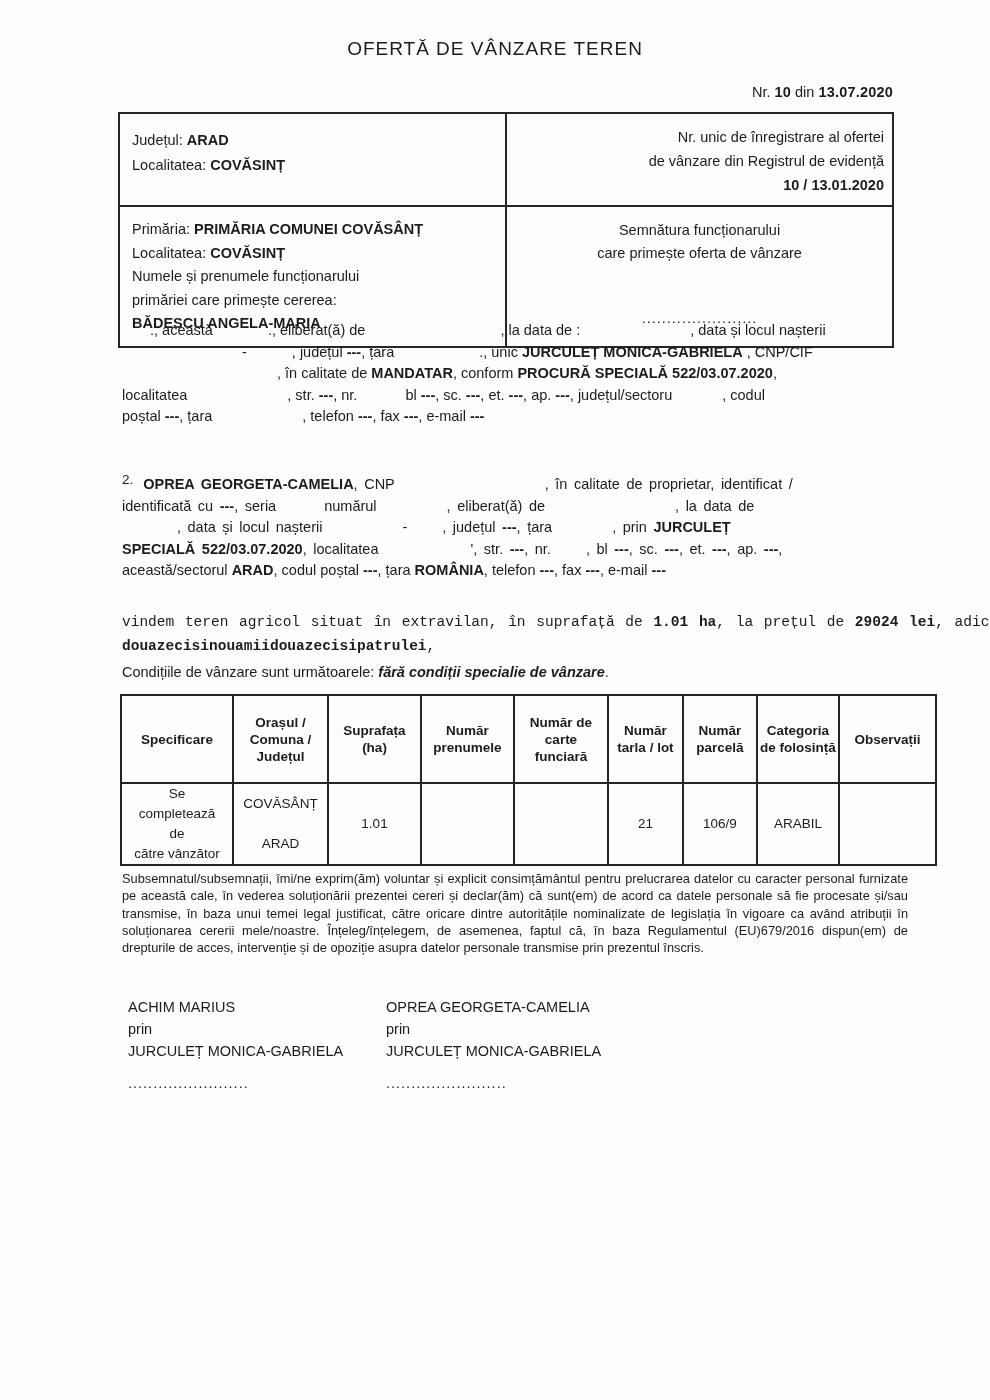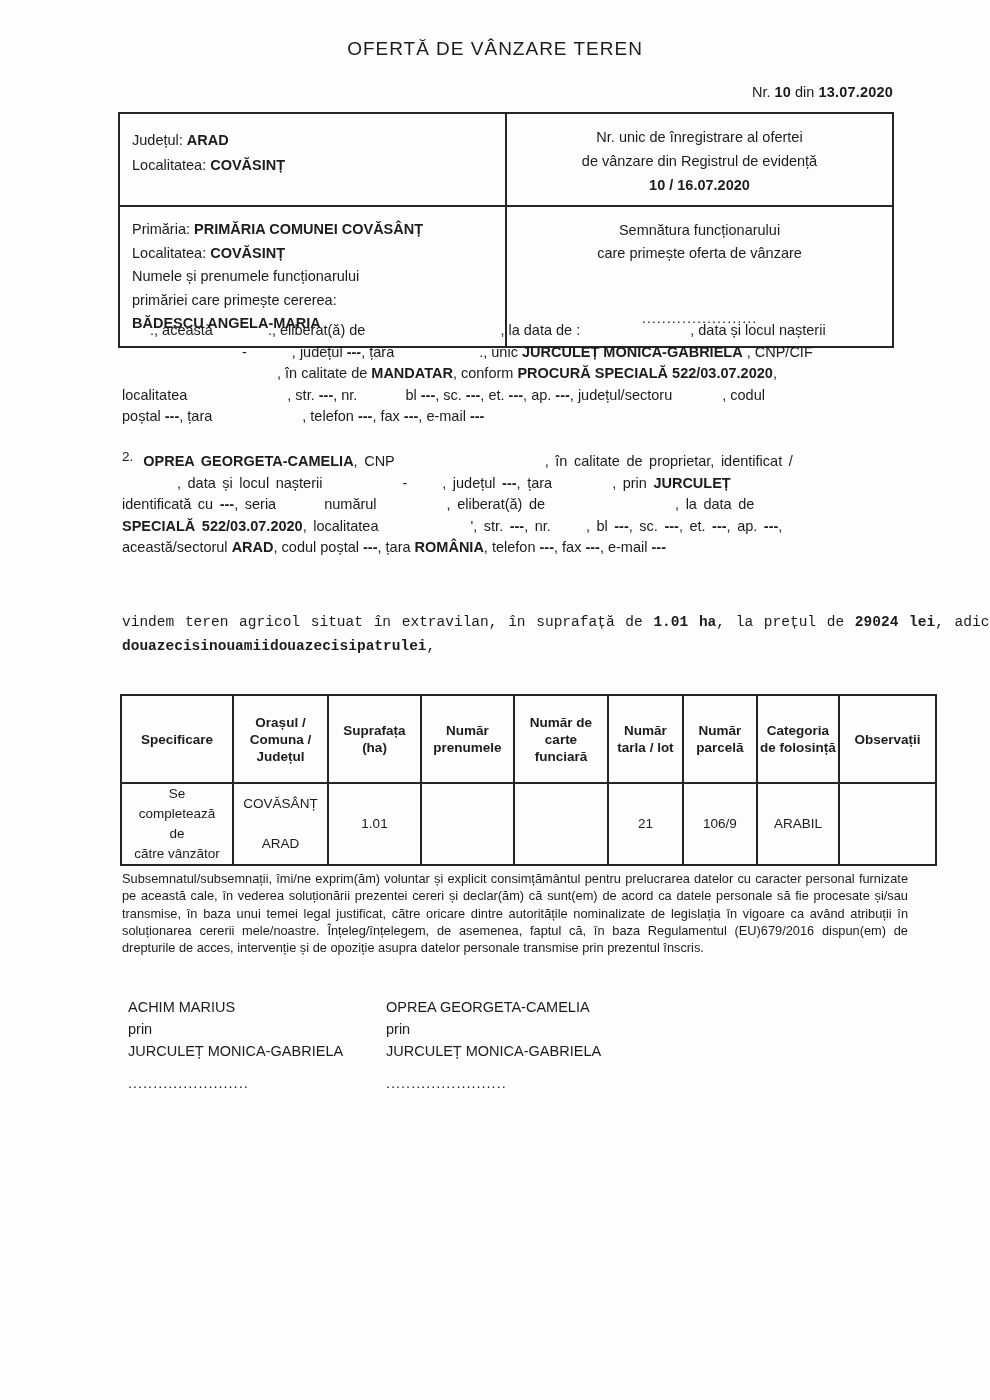--- a/index.html
+++ b/index.html
@@ -19,34 +19,34 @@
   .nr-line b { letter-spacing:0.2px; }
 
   table.hdr {
     position:absolute; top:112px; left:118px; width:776px;
     border-collapse:collapse; table-layout:fixed;
   }
   table.hdr td {
     border:2px solid #262626; font-size:14.5px; vertical-align:top;
   }
   td.hl1 { padding:14px 10px 10px 12px; line-height:25px; }
-  td.hr1 { text-align:center; padding:11px 8px 8px 8px; line-height:24px; }
+  td.hr1 { text-align:right; padding:11px 8px 8px 8px; line-height:24px; }
   td.hl2 { padding:11px 10px 10px 12px; line-height:23.5px; }
   td.hr2 { text-align:center; padding:12px 8px 8px 8px; line-height:23px; }
   .dots-sign { letter-spacing:1px; }
   td.hr2 .dots-sign { display:block; margin-top:42px; }
 
   .para { position:absolute; left:122px; width:780px; font-size:14.5px; }
   .pline { height:21.5px; line-height:21.5px; white-space:nowrap; }
   .pnum { position:relative; top:-5px; font-size:13.5px; margin-right:10px; }
   .bold { font-weight:bold; }
   .bolditalic { font-weight:bold; font-style:italic; }
   .gap { display:inline-block; }
   #party1 { top:320px; }
-  #party2 { top:451px; word-spacing:2.5px; }
+  #party2 { top:474px; word-spacing:2.5px; }
   #party2 .pline:last-child { word-spacing:normal; }
   #sale { top:610px;font-family:Liberation Mono, monospace; }
   #sale .pline { height:24px; line-height:24px; word-spacing:2px; }
   #sale .pline:last-child { word-spacing:normal; }
   #conditions { top:662px; }
 
   table.land {
     position:absolute; top:694px; left:120px; width:815px;
     border-collapse:collapse; table-layout:fixed;
   }
@@ -94,21 +94,21 @@
           <b>ARAD</b>
         </div>
         <div>
           <span>Localitatea:</span>
           <b>COVĂSINȚ</b>
         </div>
       </td>
       <td class="hr1">
         <div>Nr. unic de înregistrare al ofertei</div>
         <div>de vânzare din Registrul de evidență</div>
-        <div><b>10 / 16.07.2020</b></div>
+        <div><b>10 / 13.01.2020</b></div>
       </td>
     </tr>
     <tr>
       <td class="hl2">
         <div>
           <span>Primăria:</span>
           <b>PRIMĂRIA COMUNEI COVĂSÂNȚ</b>
         </div>
         <div>
           <span>Localitatea:</span>
@@ -130,31 +130,34 @@
   <div class="para" id="party1">
     <div class="pline"><span class="gap" style="width: 28px;"></span><span>., această</span><span class="gap" style="width: 55px;"></span><span>., eliberat(ă) de</span><span class="gap" style="width: 135px;"></span><span>, la data de :</span><span class="gap" style="width: 110px;"></span><span>, data și locul nașterii</span></div>
     <div class="pline"><span class="gap" style="width: 120px;"></span><span>-</span><span class="gap" style="width: 45px;"></span><span>, județul </span><span class="bold">---</span><span>, țara</span><span class="gap" style="width: 85px;"></span><span>., unic </span><span class="bold">JURCULEȚ MONICA-GABRIELA</span><span> , CNP/CIF</span></div>
     <div class="pline"><span class="gap" style="width: 155px;"></span><span>, în calitate de </span><span class="bold">MANDATAR</span><span>, conform </span><span class="bold">PROCURĂ SPECIALĂ 522/03.07.2020</span><span>,</span></div>
     <div class="pline"><span>localitatea</span><span class="gap" style="width: 100px;"></span><span>, str. </span><span class="bold">---</span><span>, nr.</span><span class="gap" style="width: 48px;"></span><span>bl </span><span class="bold">---</span><span>, sc. </span><span class="bold">---</span><span>, et. </span><span class="bold">---</span><span>, ap. </span><span class="bold">---</span><span>, județul/sectoru</span><span class="gap" style="width: 50px;"></span><span>, codul</span></div>
     <div class="pline"><span>poștal </span><span class="bold">---</span><span>, țara</span><span class="gap" style="width: 90px;"></span><span>, telefon </span><span class="bold">---</span><span>, fax </span><span class="bold">---</span><span>, e-mail </span><span class="bold">---</span></div>
   </div>
 
   <div class="para" id="party2">
     <div class="pline"><span class="pnum">2.</span><span><span class="bold">OPREA GEORGETA-CAMELIA</span><span>, CNP</span><span class="gap" style="width: 150px;"></span><span>, în calitate de proprietar, identificat /</span></span></div>
+    <div class="pline"><span>identificată cu </span><span class="bold">---</span><span>, seria</span><span class="gap" style="width: 48px;"></span><span>numărul</span><span class="gap" style="width: 70px;"></span><span>, eliberat(ă) de</span><span class="gap" style="width: 130px;"></span><span>, la data de</span></div>
     <div class="pline"><span class="gap" style="width: 55px;"></span><span>, data și locul nașterii</span><span class="gap" style="width: 80px;"></span><span>-</span><span class="gap" style="width: 35px;"></span><span>, județul </span><span class="bold">---</span><span>, țara</span><span class="gap" style="width: 60px;"></span><span>, prin </span><span class="bold">JURCULEȚ</span></div>
-    <div class="pline"><span>identificată cu </span><span class="bold">---</span><span>, seria</span><span class="gap" style="width: 48px;"></span><span>numărul</span><span class="gap" style="width: 70px;"></span><span>, eliberat(ă) de</span><span class="gap" style="width: 130px;"></span><span>, la data de</span></div>
     <div class="pline"><span class="bold">SPECIALĂ 522/03.07.2020</span><span>, localitatea</span><span class="gap" style="width: 92px;"></span><span>', str. </span><span class="bold">---</span><span>, nr.</span><span class="gap" style="width: 35px;"></span><span>, bl </span><span class="bold">---</span><span>, sc. </span><span class="bold">---</span><span>, et. </span><span class="bold">---</span><span>, ap. </span><span class="bold">---</span><span>,</span></div>
     <div class="pline"><span>această/sectorul </span><span class="bold">ARAD</span><span>, codul poștal </span><span class="bold">---</span><span>, țara </span><span class="bold">ROMÂNIA</span><span>, telefon </span><span class="bold">---</span><span>, fax </span><span class="bold">---</span><span>, e-mail </span><span class="bold">---</span></div>
   </div>
 
   <div class="para" id="sale">
     <div class="pline"><span>vindem teren agricol situat în extravilan, în suprafață de </span><span class="bold">1.01 ha</span><span>, la prețul de </span><span class="bold">29024 lei</span><span>, adică</span></div>
     <div class="pline"><span class="bold">douazecisinouamiidouazecisipatrulei</span><span>,</span></div>
   </div>
 
+  <div class="para" id="conditions">
+    <div class="pline"><span>Condițiile de vânzare sunt următoarele: </span><span class="bolditalic">fără condiții specialie de vânzare</span><span>.</span></div>
+  </div>
 
   <table class="land">
     <colgroup>
       <col style="width:112px">
         <col style="width:95px">
         <col style="width:93px">
       <col style="width:93px">
         <col style="width:94px">
         <col style="width:75px">
       <col style="width:74px">

